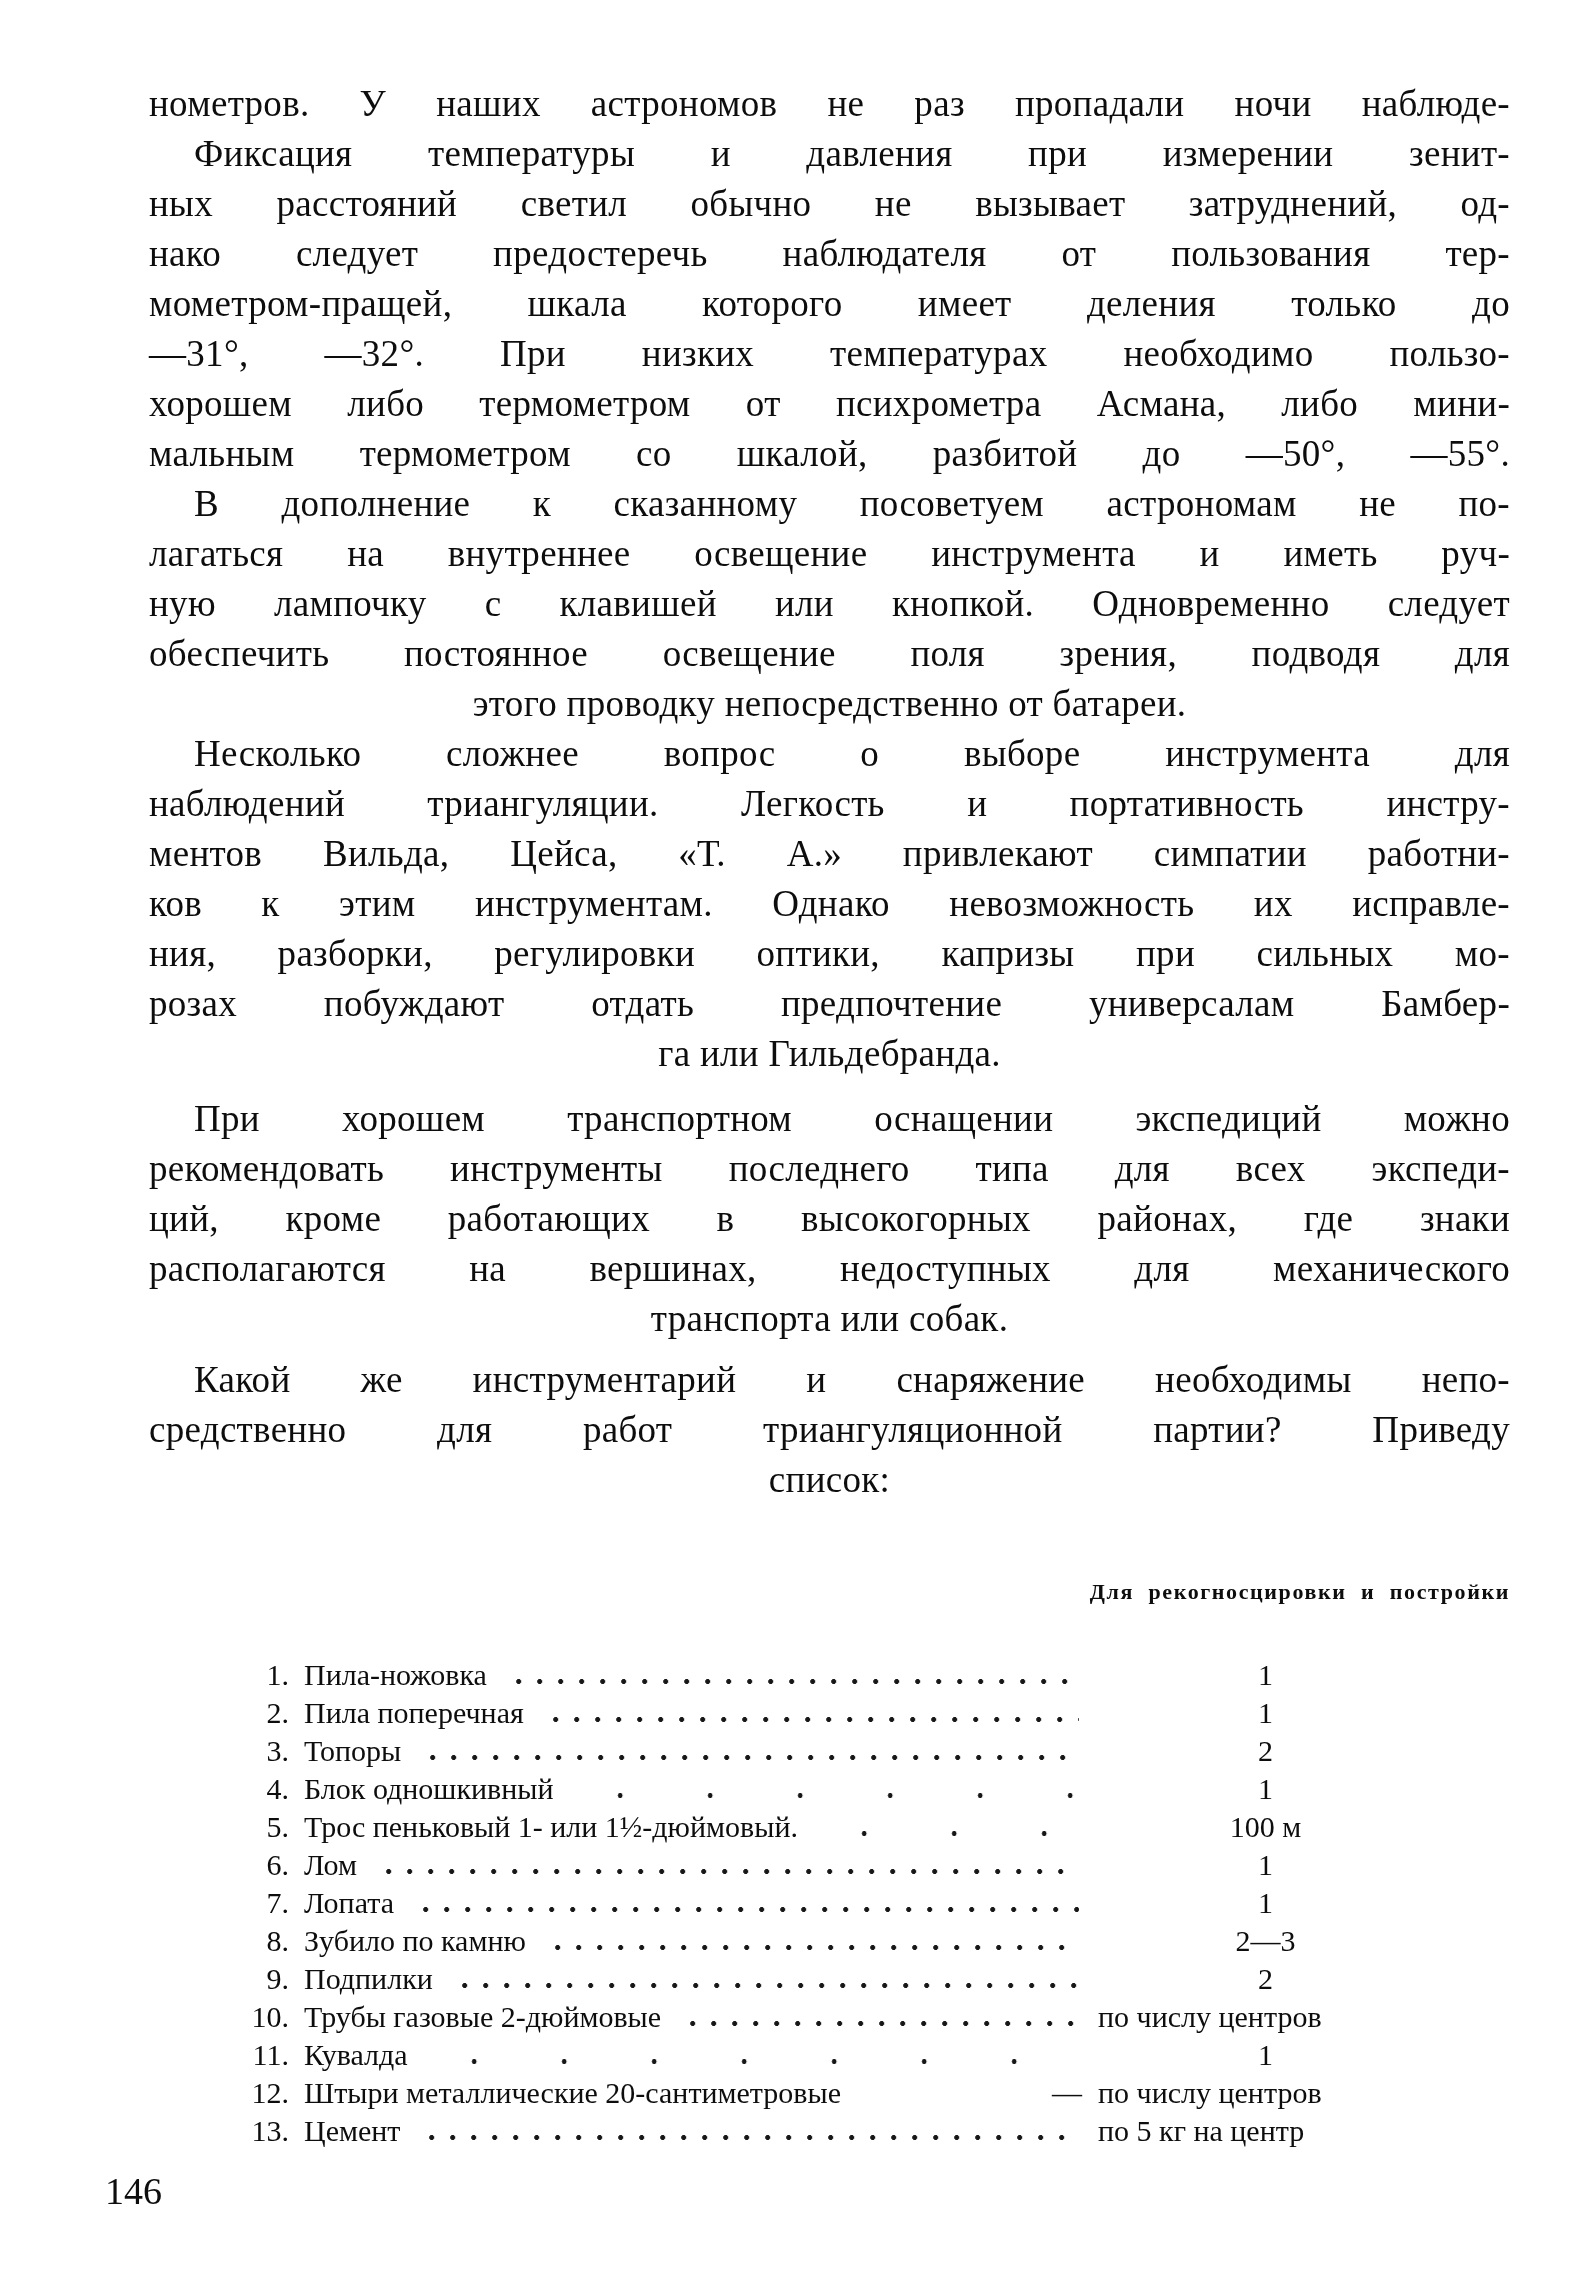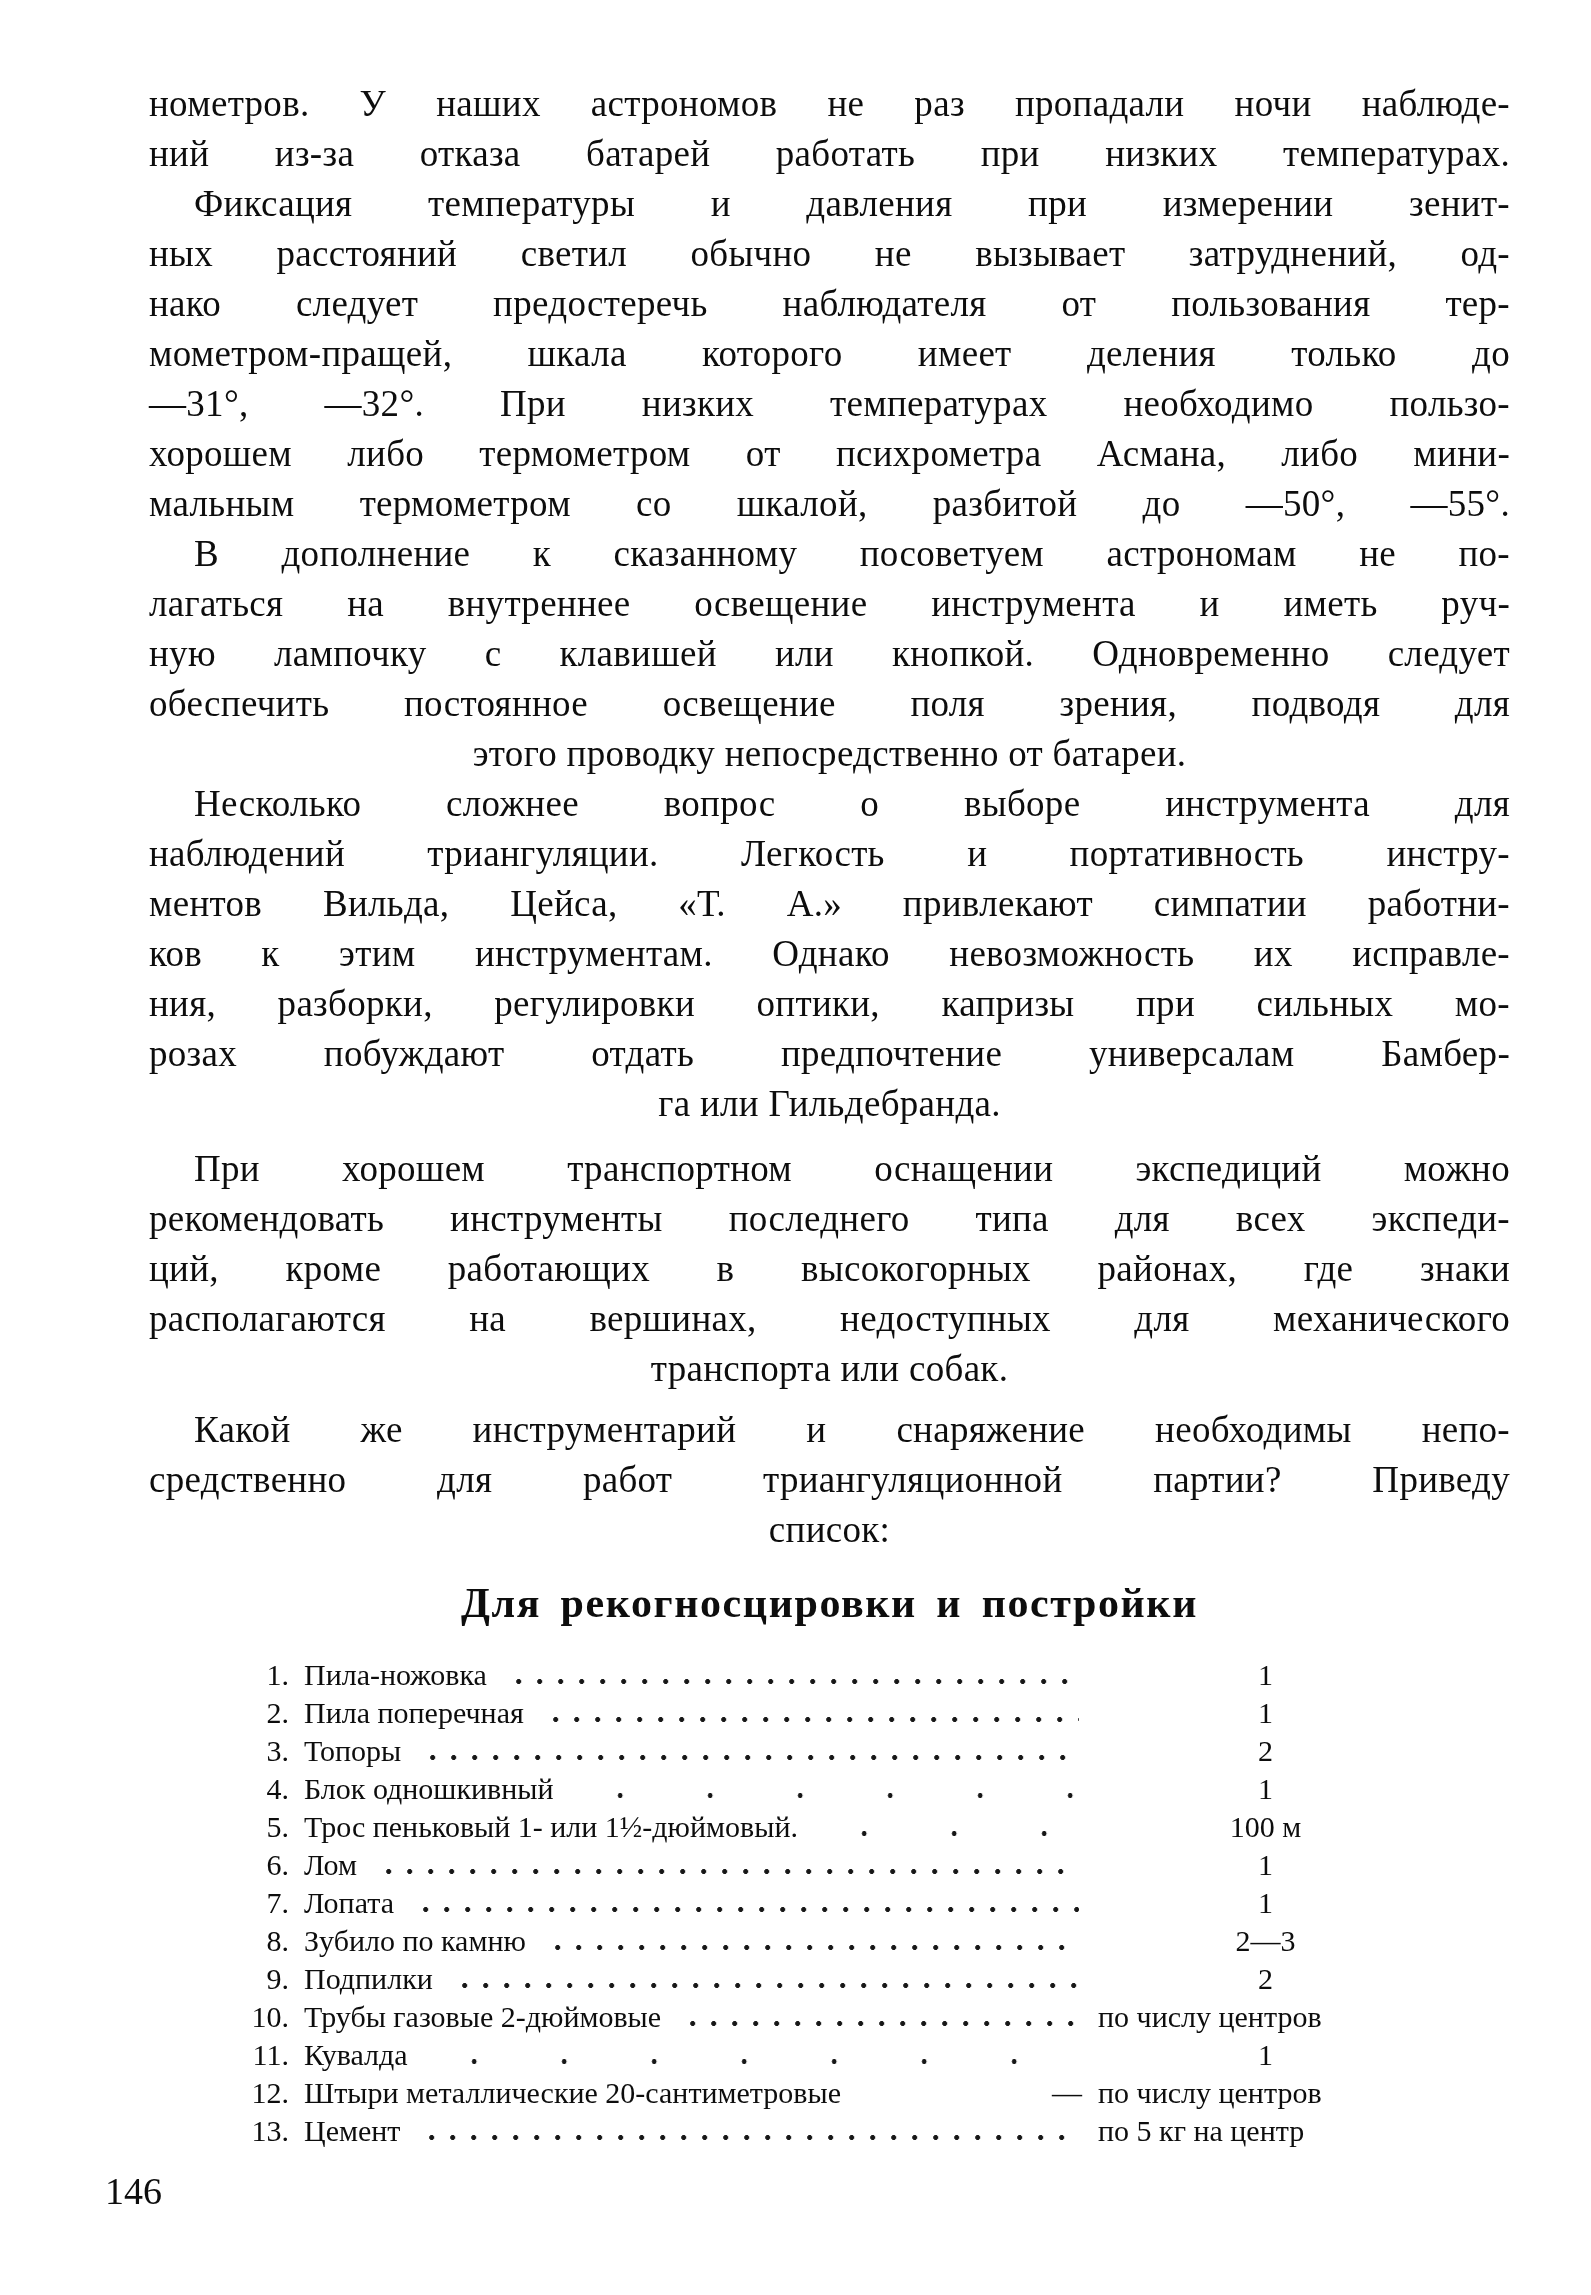--- a/index.html
+++ b/index.html
@@ -23,22 +23,22 @@
   .line.full{
     white-space:normal;
     text-align:justify;
     text-align-last:justify;
   }
   .line.indent{text-indent:45px;}
   .list-heading{
     position:absolute;
     left:149px;top:1579px;
     width:1361px;
-    text-align:center;
-    font-size:42px;
+    text-align:right;
+    font-size:22px;
     font-weight:bold;
     letter-spacing:1.6px;
     word-spacing:7.4px;
     white-space:nowrap;
   }
   .equip-list{
     position:absolute;
     left:236px;top:1656px;
     width:1271px;
     font-size:30px;
@@ -74,21 +74,20 @@
     font-size:38px;
   }
 </style>
 </head>
 <body>
 
 <div class="page">
 
   <div class="body-text">
       <div class="line full">нометров. У наших астрономов не раз пропадали  ночи наблюде-</div>
-      <div class="line full">ний из-за отказа батарей работать при низких температурах.</div>
       <div class="line full indent">Фиксация температуры и давления при измерении зенит-</div>
       <div class="line full">ных расстояний светил обычно не вызывает затруднений, од-</div>
       <div class="line full">нако следует предостеречь наблюдателя от пользования тер-</div>
       <div class="line full">мометром-пращей, шкала которого имеет деления только до</div>
       <div class="line full">—31°, —32°. При низких температурах необходимо пользо-</div>
       <div class="line full">хорошем либо термометром от психрометра Асмана, либо мини-</div>
       <div class="line full">мальным термометром со шкалой, разбитой до —50°, —55°.</div>
       <div class="line full indent">В дополнение к сказанному посоветуем астрономам не по-</div>
       <div class="line full">лагаться на внутреннее освещение инструмента и иметь руч-</div>
       <div class="line full">ную лампочку с клавишей или кнопкой. Одновременно следует</div>

